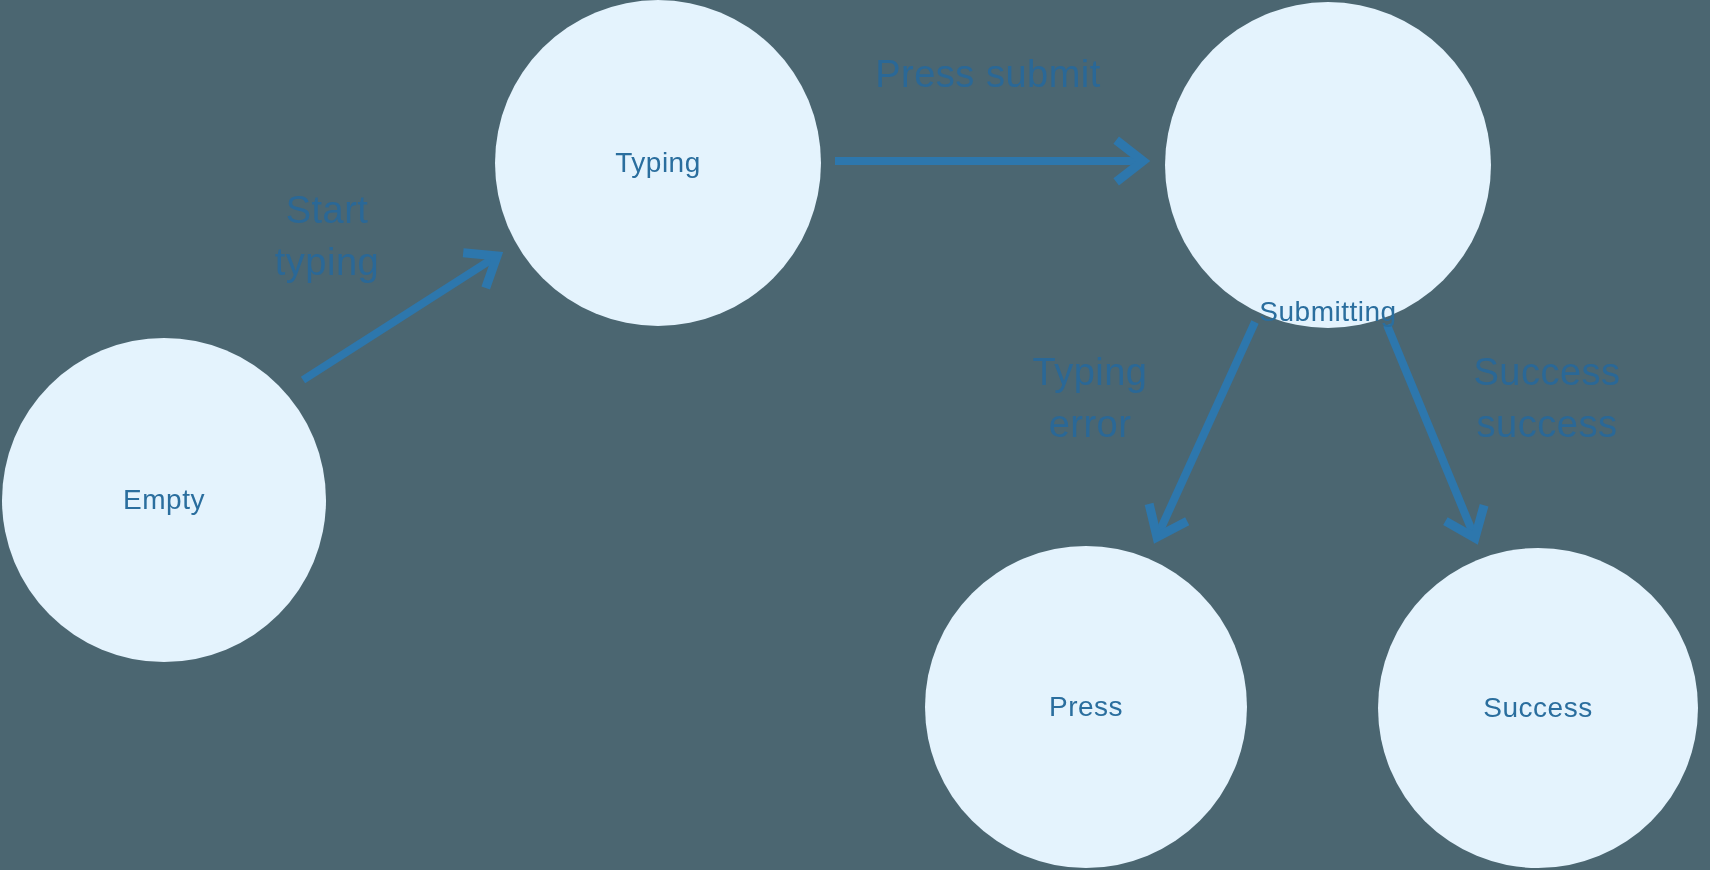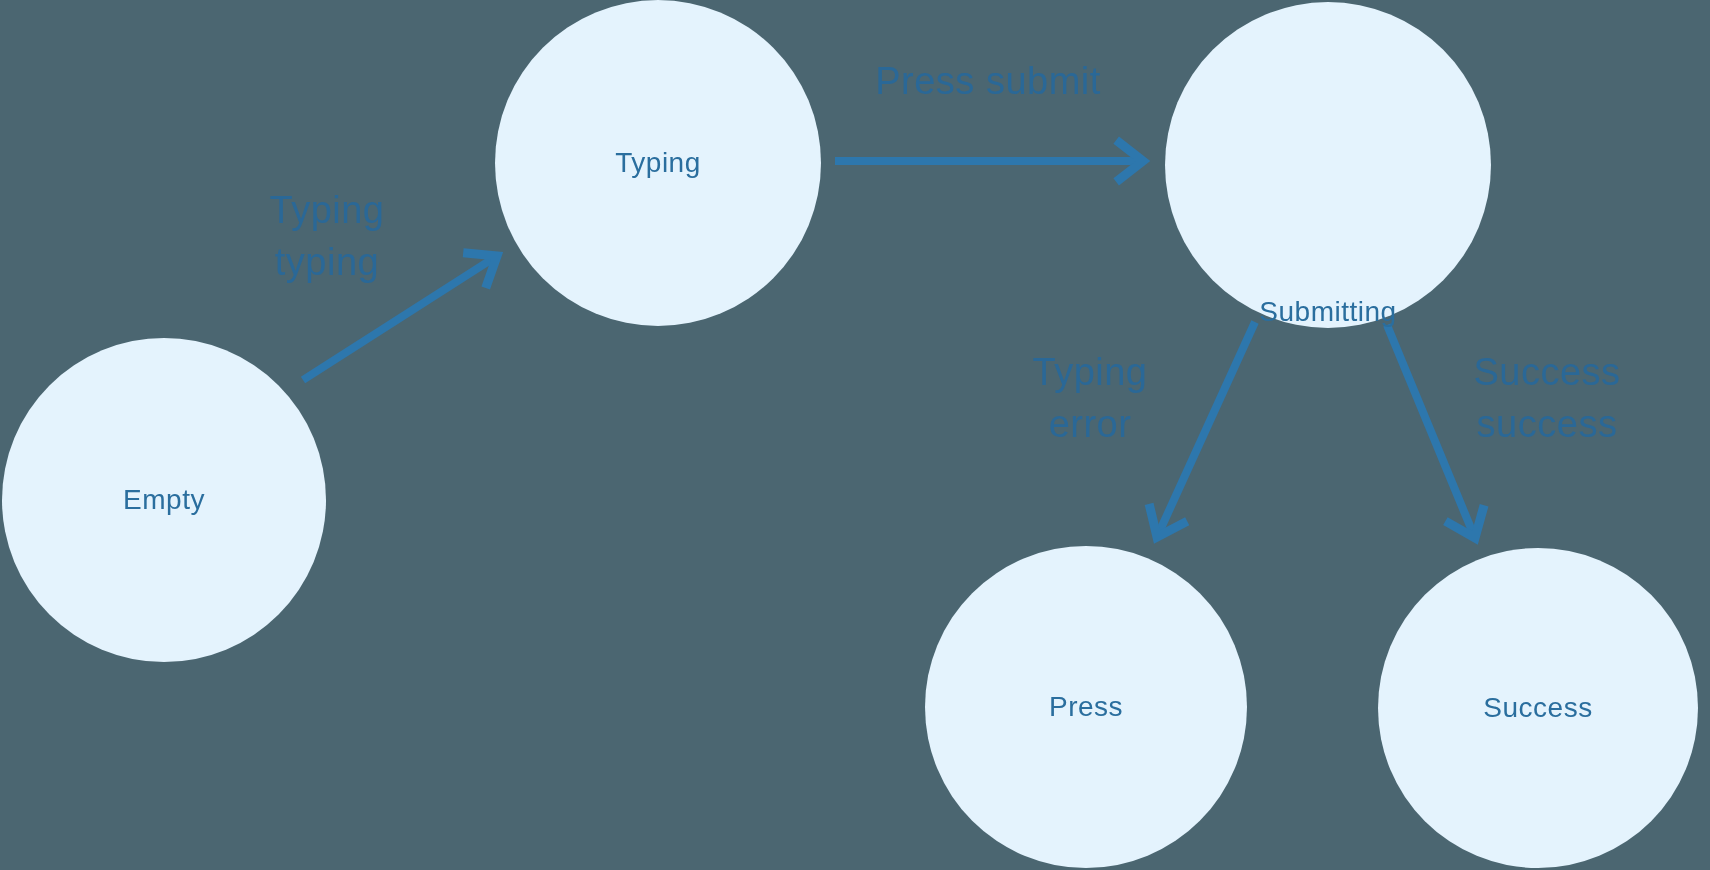--- a/index.html
+++ b/index.html
@@ -100,21 +100,21 @@
   </div>
 
   <div class="node" style="left: 1086px; top: 707px; width: 322px; height: 322px;">
     <span class="node-label">Press</span>
   </div>
 
   <div class="node" style="left: 1538px; top: 708px; width: 320px; height: 320px; justify-content: center;">
     <span class="node-label">Success</span>
   </div>
 
-  <div class="edge-label" style="left: 327px; top: 236px; width: 170px;">Typing typing</div>
+  <div class="edge-label" style="left: 327px; top: 236px; width: 170px;">Start typing</div>
 
-  <div class="edge-label" style="left: 988px; top: 81px; width: 320px;">Press submit</div>
+  <div class="edge-label" style="left: 988px; top: 74px; width: 320px;">Press submit</div>
 
   <div class="edge-label" style="left: 1090px; top: 398px; width: 200px;">Typing error</div>
 
   <div class="edge-label" style="left: 1547px; top: 398px; width: 210px;">Success success</div>
 
 </div>
 
 </body></html>

